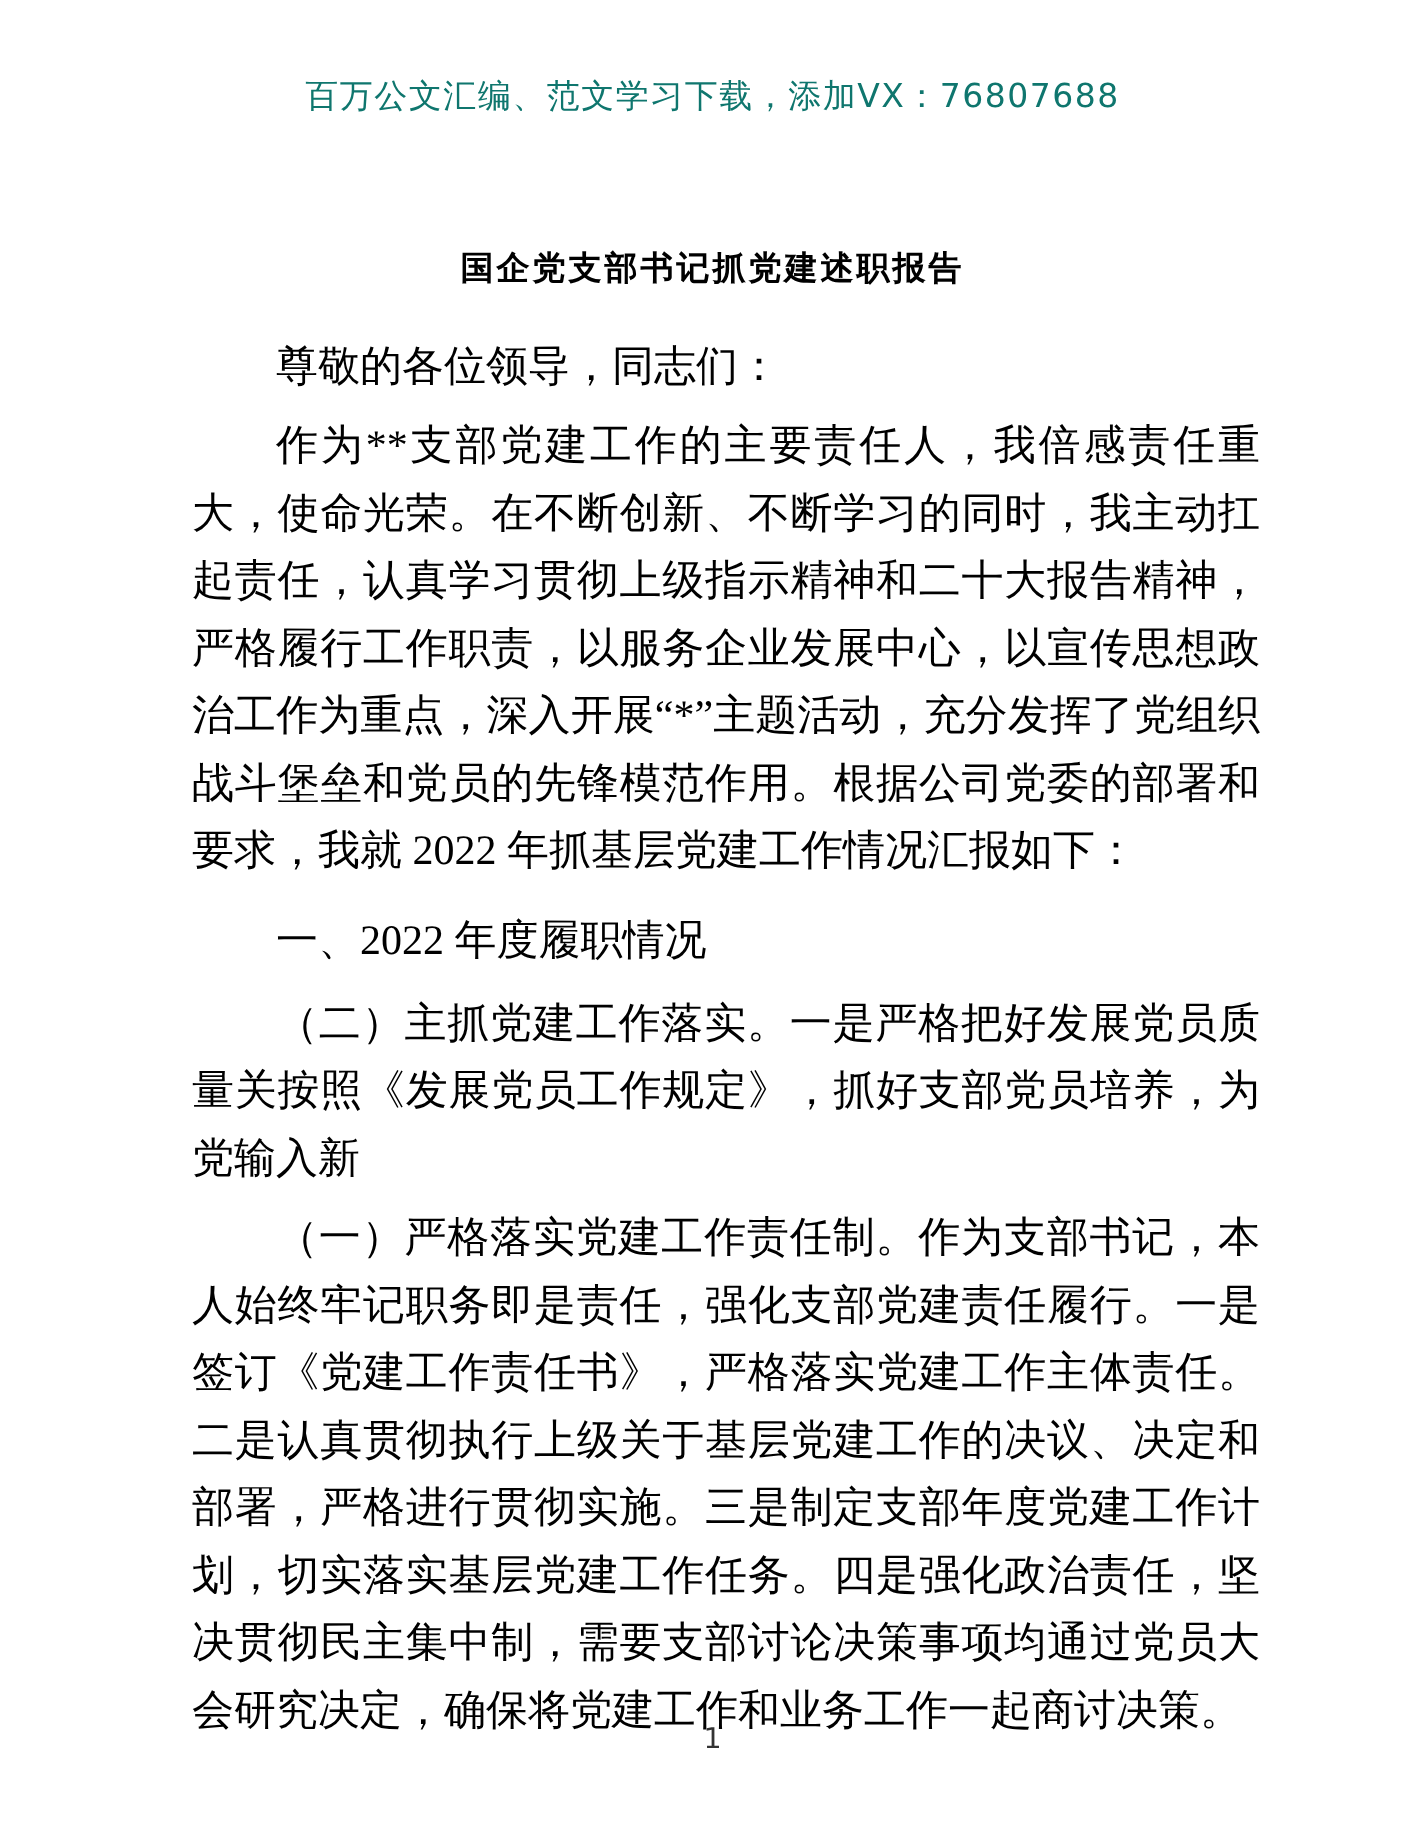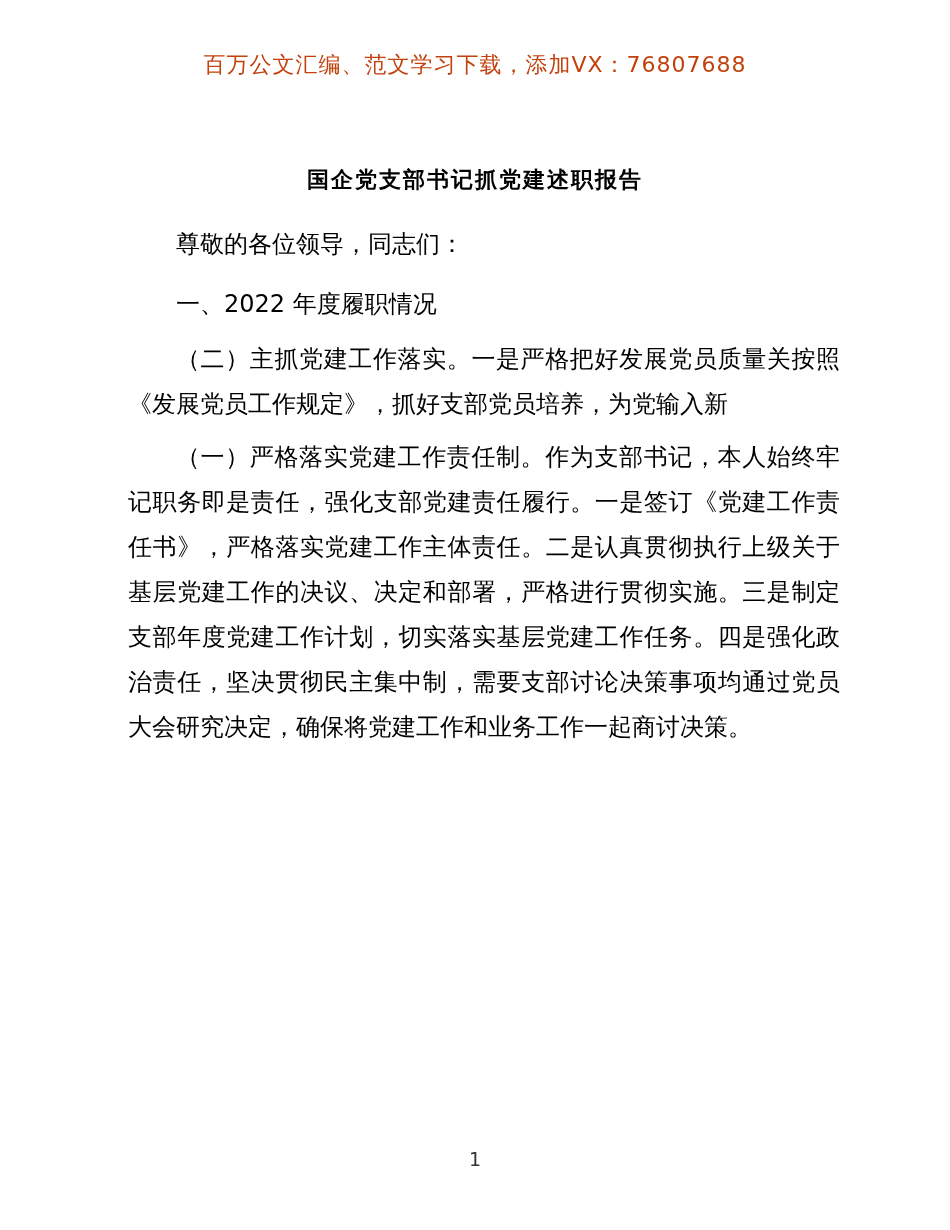--- a/index.html
+++ b/index.html
@@ -31,25 +31,26 @@
     font-size: 22px;
     line-height: 50px;
     font-weight: bold;
     letter-spacing: 2px;
     color: #000000;
   }
   .doc-body {
     position: absolute;
     top: 222px; left: 128px;
     width: 712px;
-    font-size: 24px;
+    font-size: 28px;
     line-height: 45px;
     text-align: justify;
     text-justify: inter-ideograph;
     color: #000000;
+    font-family: Liberation Serif, serif;
   }
   .doc-body p {
     text-indent: 2em;
     margin: 0 0 8px 0;
   }
   .doc-body p.section-heading {
     margin-top: 15px;
     margin-bottom: 10px;
   }
   .page-footer {
@@ -58,24 +59,25 @@
     width: 950px;
     text-align: center;
     font-size: 19px;
     line-height: 26px;
     color: #333333;
   }
 </style>
 </head>
 <body>
 
-<div class="promo-header" style="color: #c2410c;">百万公文汇编、范文学习下载，添加VX：76807688</div>
+<div class="promo-header" style="color: #0f766e;">百万公文汇编、范文学习下载，添加VX：76807688</div>
 
 <h1 class="doc-title">国企党支部书记抓党建述职报告</h1>
 
 <div class="doc-body">
   <p>尊敬的各位领导，同志们：</p>
+  <p>作为**支部党建工作的主要责任人，我倍感责任重大，使命光荣。在不断创新、不断学习的同时，我主动扛起责任，认真学习贯彻上级指示精神和二十大报告精神，严格履行工作职责，以服务企业发展中心，以宣传思想政治工作为重点，深入开展“*”主题活动，充分发挥了党组织战斗堡垒和党员的先锋模范作用。根据公司党委的部署和要求，我就 2022 年抓基层党建工作情况汇报如下：</p>
   <p class="section-heading">一、2022 年度履职情况</p>
   <p>（二）主抓党建工作落实。一是严格把好发展党员质量关按照《发展党员工作规定》，抓好支部党员培养，为党输入新</p>
   <p>（一）严格落实党建工作责任制。作为支部书记，本人始终牢记职务即是责任，强化支部党建责任履行。一是签订《党建工作责任书》，严格落实党建工作主体责任。二是认真贯彻执行上级关于基层党建工作的决议、决定和部署，严格进行贯彻实施。三是制定支部年度党建工作计划，切实落实基层党建工作任务。四是强化政治责任，坚决贯彻民主集中制，需要支部讨论决策事项均通过党员大会研究决定，确保将党建工作和业务工作一起商讨决策。</p>
 </div>
 
 <div class="page-footer">1</div>
 
 </body></html>

